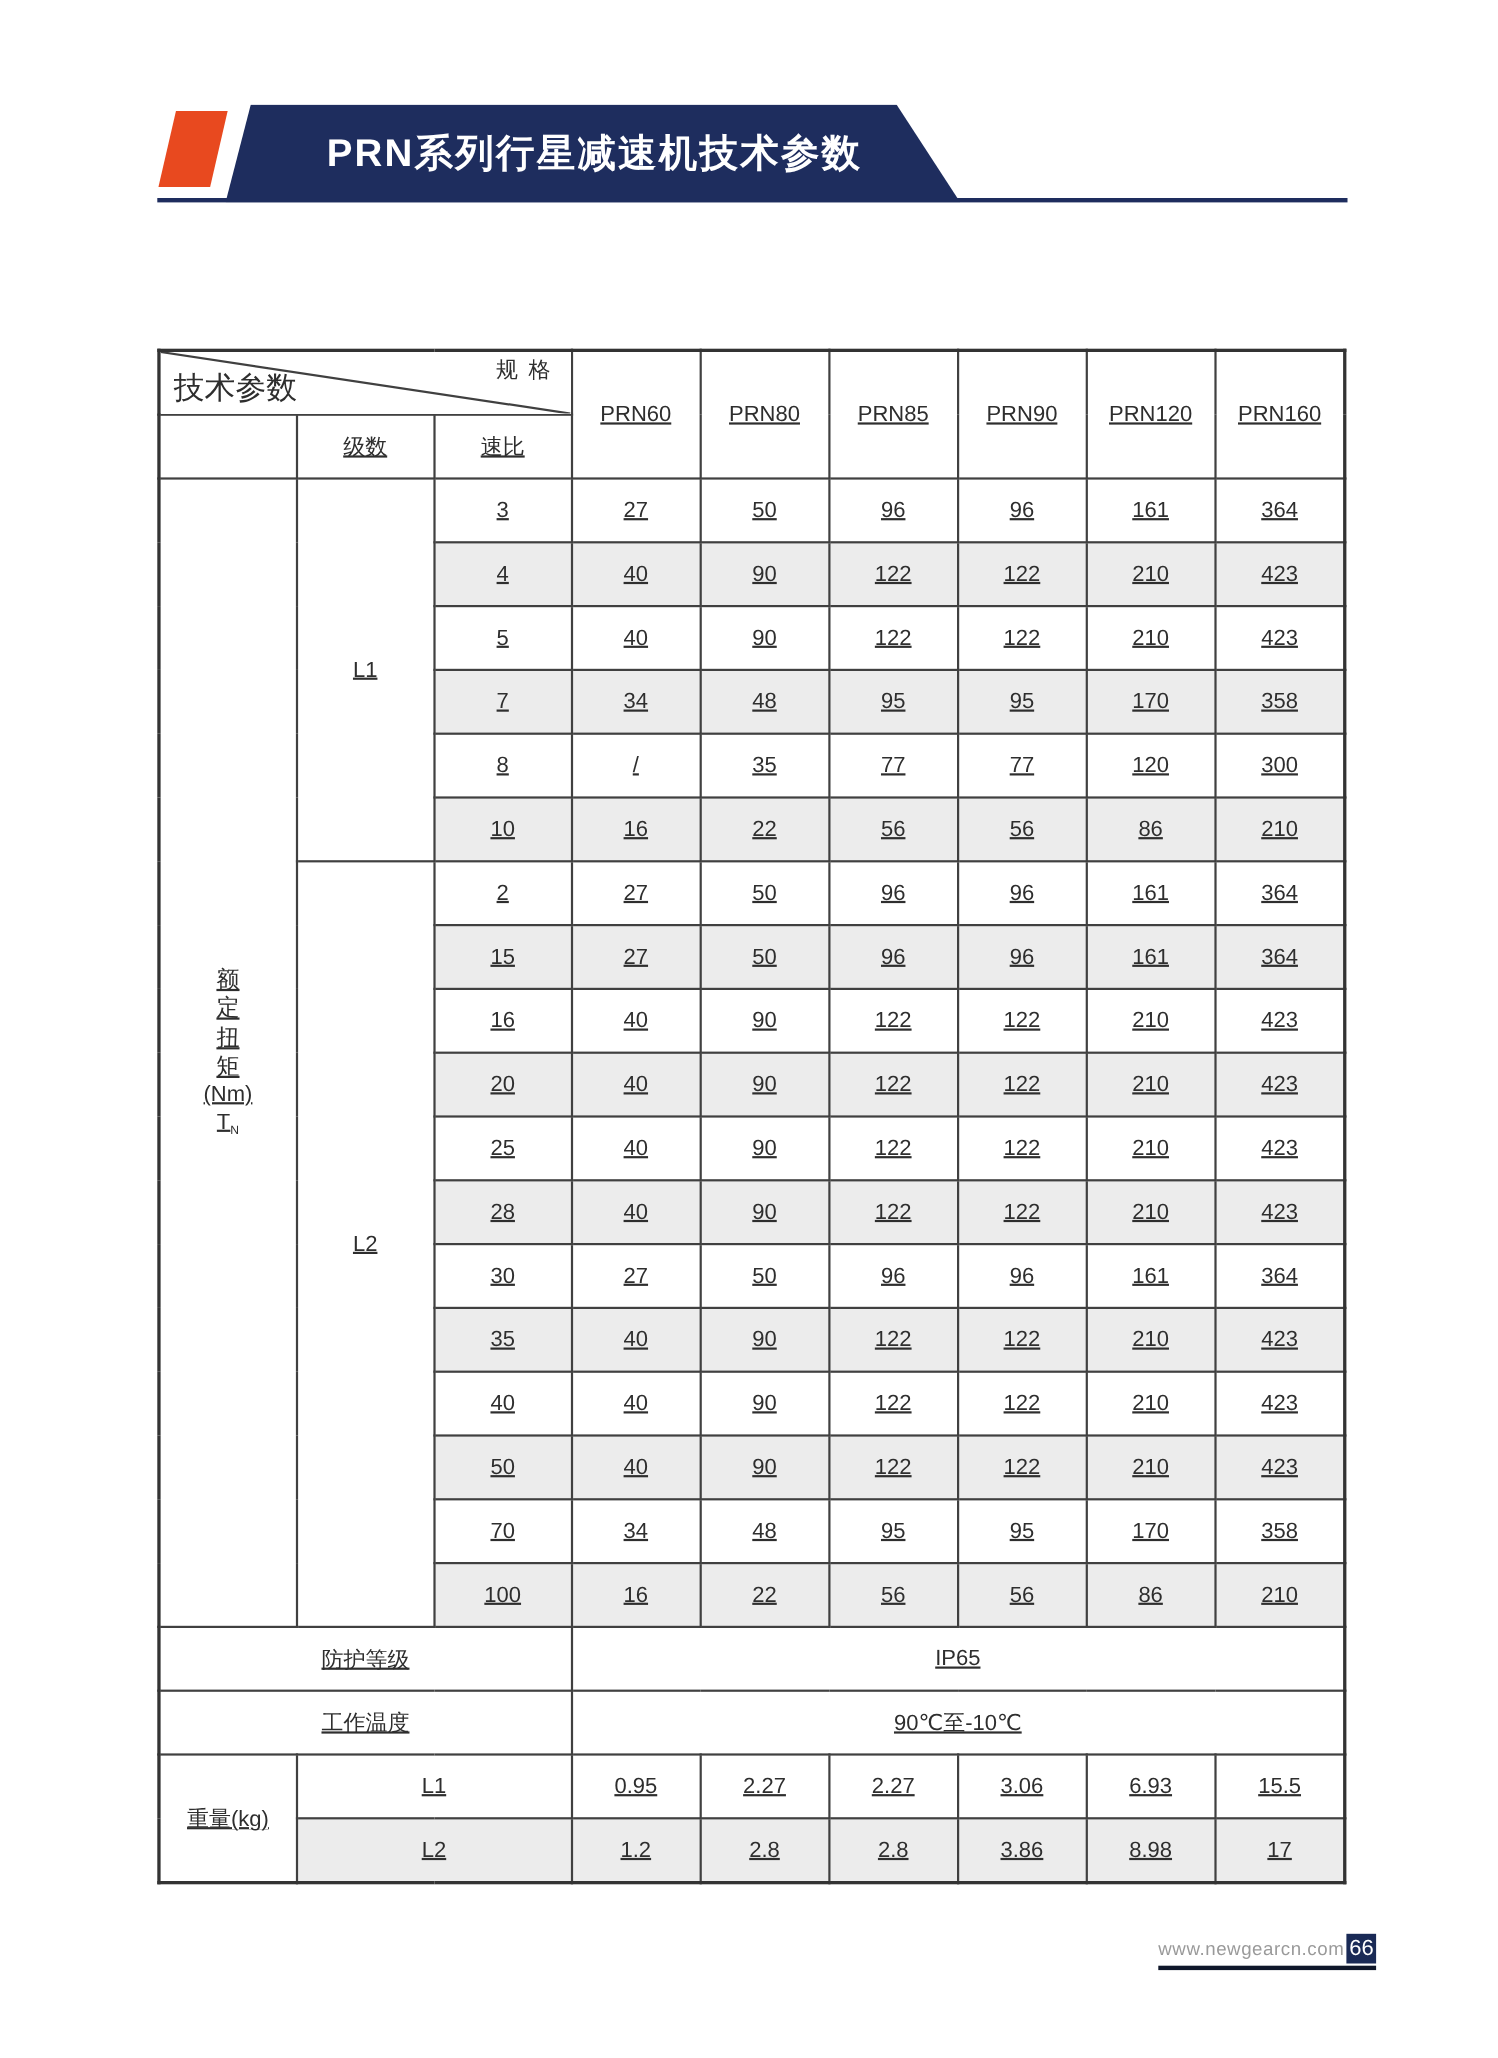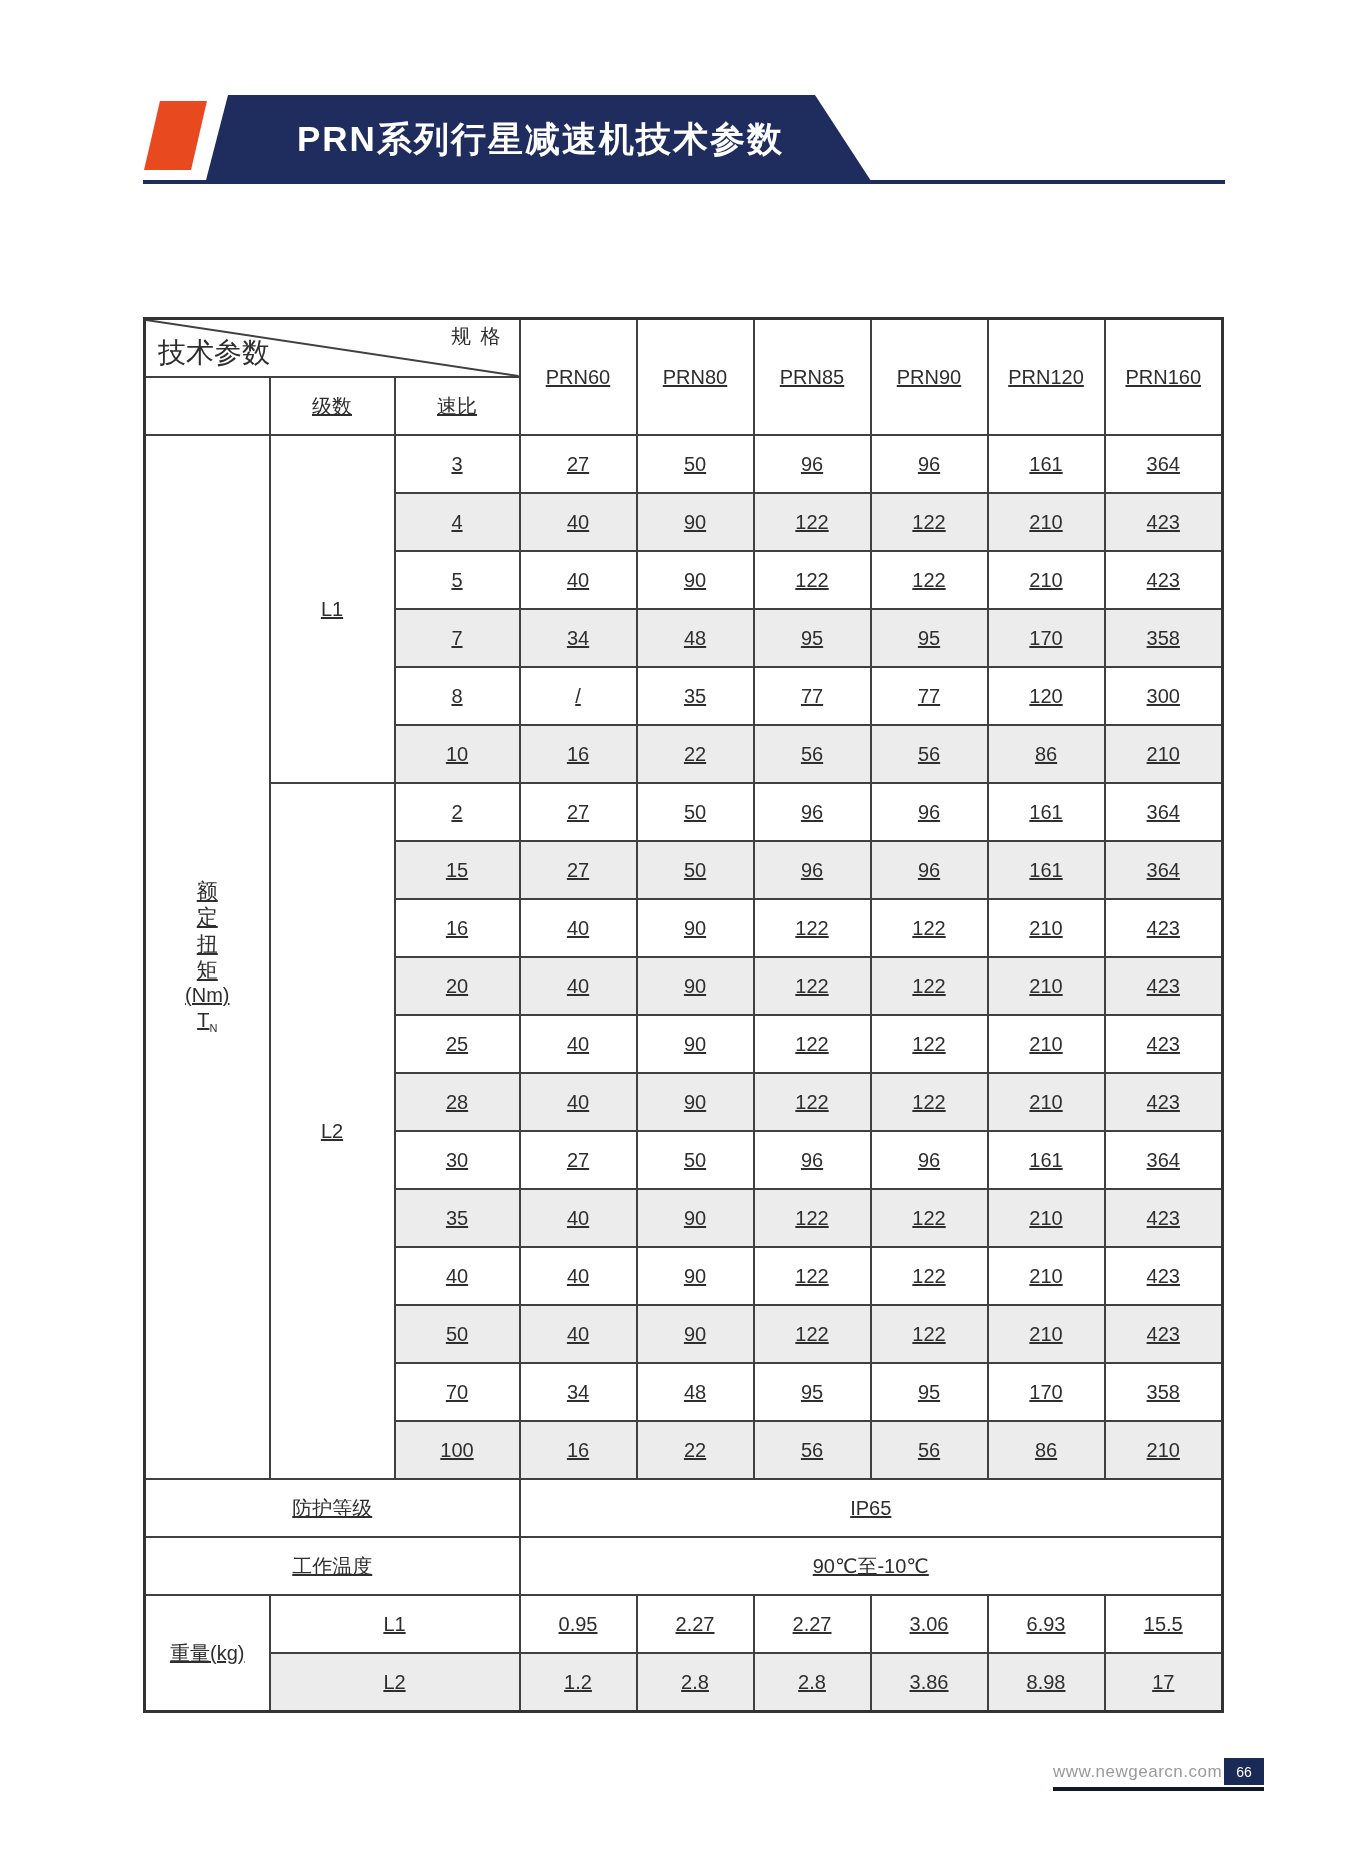--- a/index.html
+++ b/index.html
@@ -49,23 +49,23 @@
   .torque-unit{font-size:20px;}
   .torque-symbol{font-size:20px;}
   .torque-symbol sub{font-size:11px;}
   
   .footer{
     position:absolute;left:1053px;top:1758px;display:flex;align-items:center;
     border-bottom:4px solid #0f172a;padding-bottom:2px;
   }
   .site{color:#9a9a9a;font-size:17px;letter-spacing:0.5px;margin-right:2px;}
   .page-box{
-    background:#1a2a56;color:#ffffff;width:40px;height:27px;
+    background:#1a2a56;color:#ffffff;width:27px;height:27px;
     display:flex;align-items:center;justify-content:center;
-    font-size:14px;
+    font-size:20px;
   }
 </style>
 </head>
 <body>
 
 <div class="page">
 
   <div class="orange-mark"></div>
   <div class="banner">
     <div class="banner-title">PRN系列行星减速机技术参数</div>

